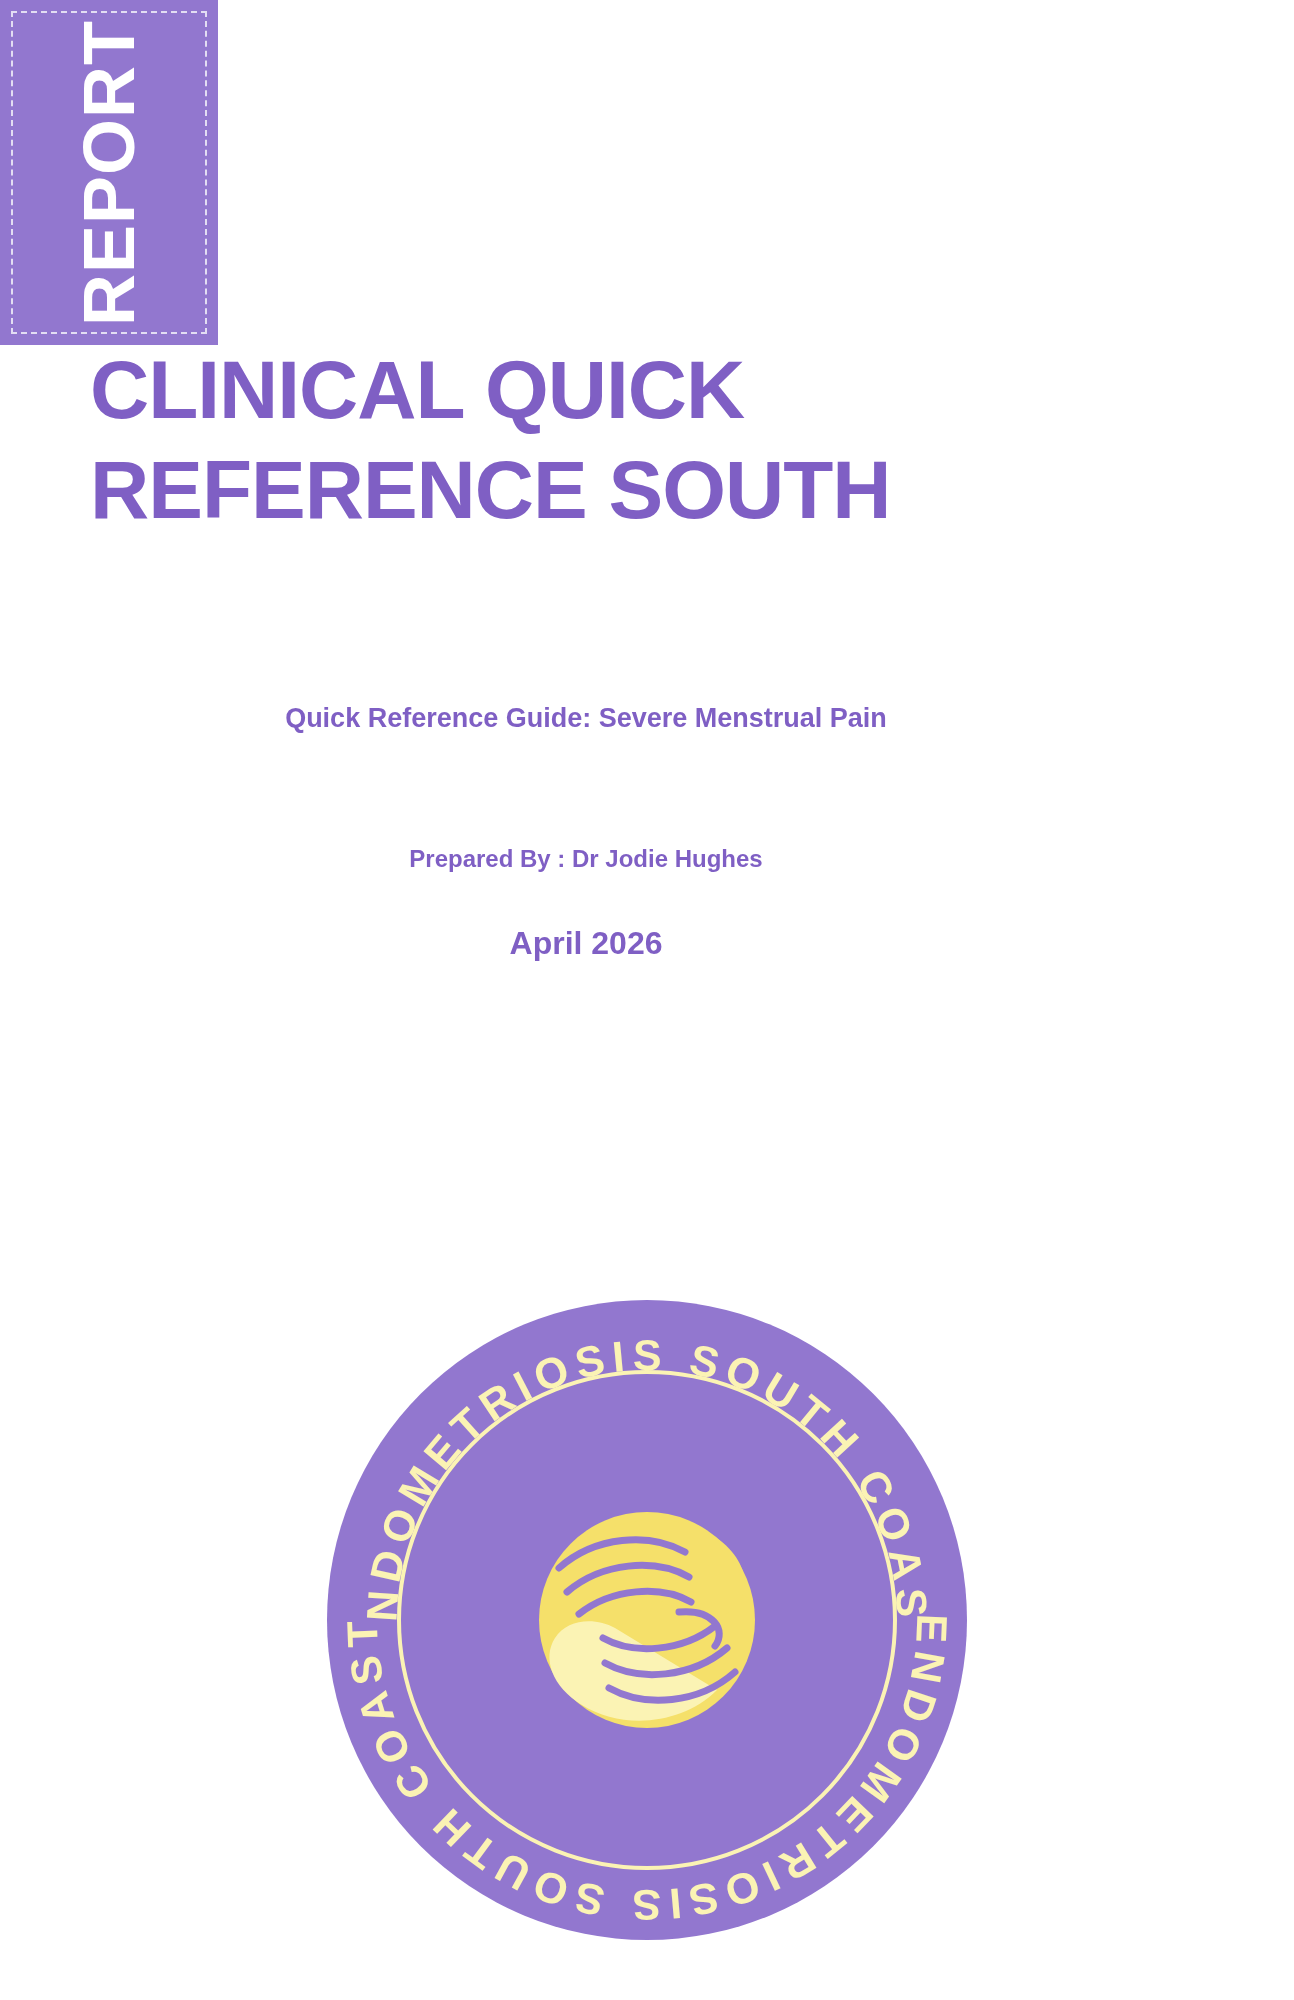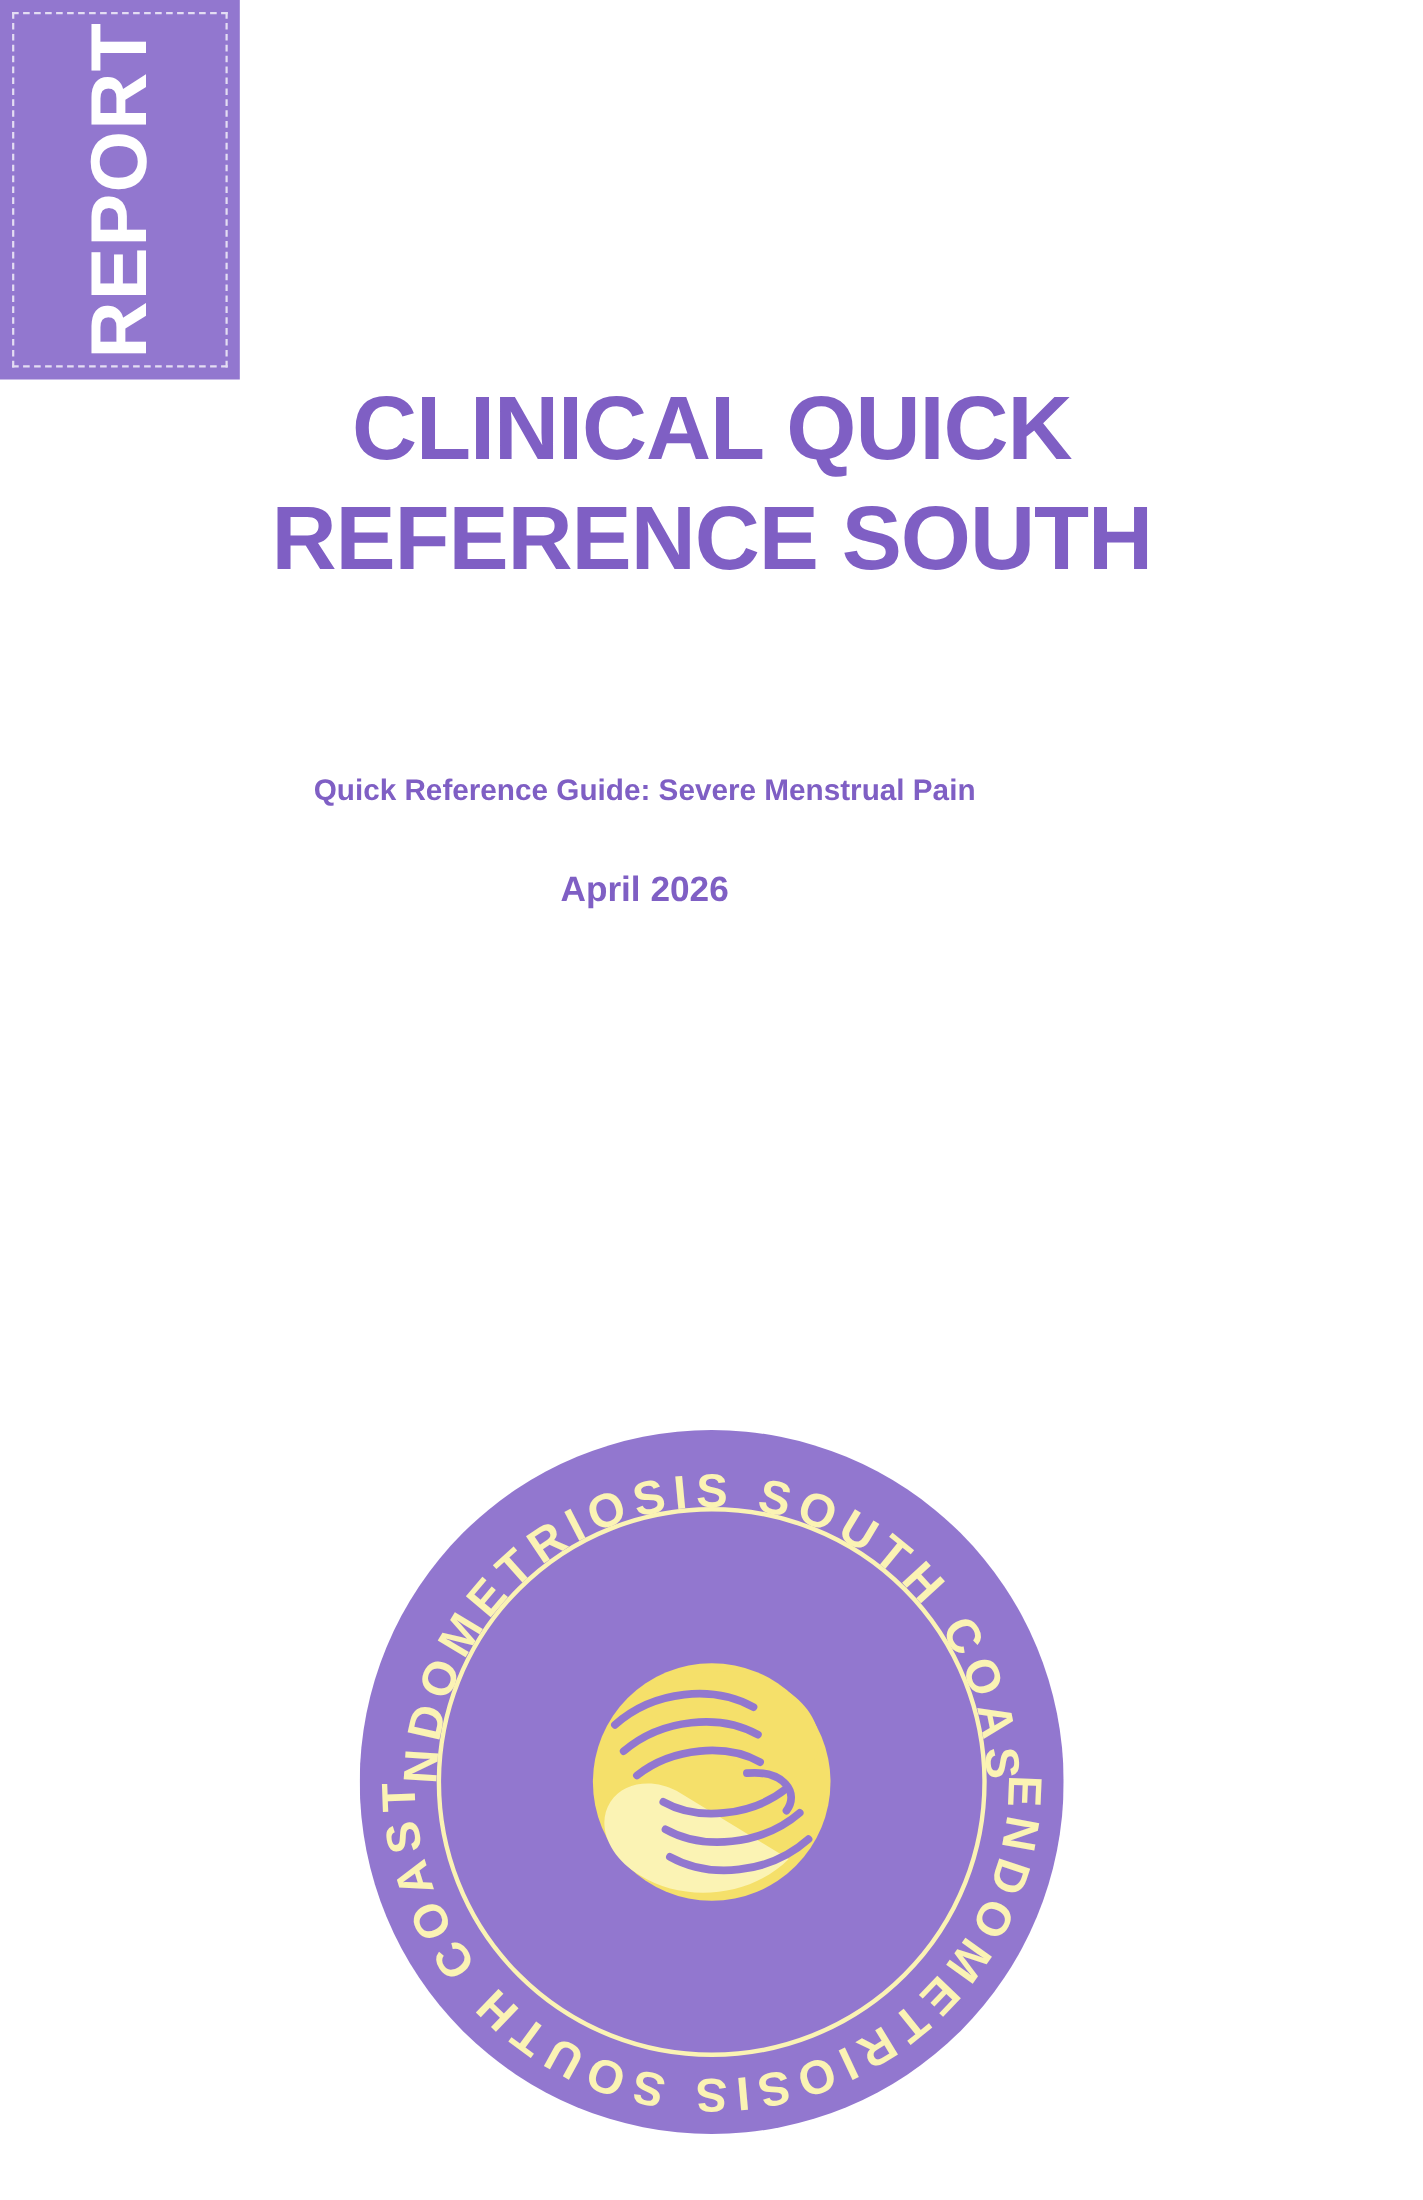--- a/index.html
+++ b/index.html
@@ -54,21 +54,21 @@
     white-space: nowrap;
     line-height: 1;
   }
 
   
   .title-block {
     position: absolute;
     top: 340px;
     left: 0;
     width: 1294px;
-    text-align: center;
+    text-align: left;
   }
   .main-title {
     color: #7f5fc4;
     font-size: 82px;
     font-weight: bold;
     line-height: 1.22;
     letter-spacing: -1px;
     margin: 0;
     padding: 0 90px;
   }
@@ -131,20 +131,21 @@
     <div class="ribbon-text">REPORT</div>
   </div>
 
   <div class="title-block">
     <div class="main-title">CLINICAL QUICK</div>
     <div class="main-title">REFERENCE SOUTH</div>
   </div>
 
   <div class="subtitle-block">
     <div class="subtitle-1">Quick Reference Guide: Severe Menstrual Pain</div>
+    <div class="prepared-by">Prepared By : Dr Jodie Hughes</div>
     <div class="doc-date">April 2026</div>
   </div>
 
   <div class="logo-wrap">
     <svg viewBox="0 0 640 640" xmlns="http://www.w3.org/2000/svg" aria-hidden="true">
       <defs>
         <path id="arcTop" d="M 70,320 A 250,250 0 0 1 570,320"></path>
         <path id="arcBottom" d="M 590,320 A 270,270 0 0 1 50,320"></path>
       </defs>
 

